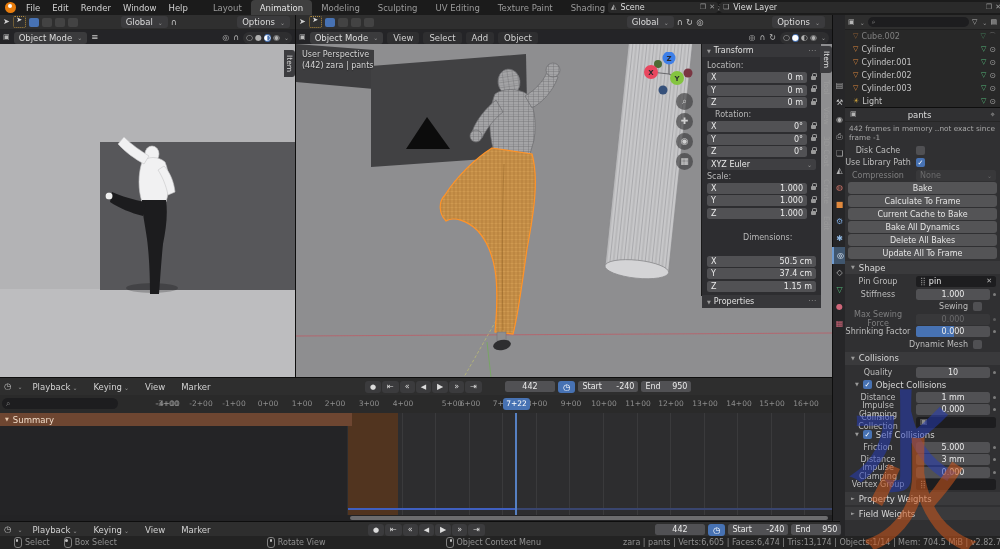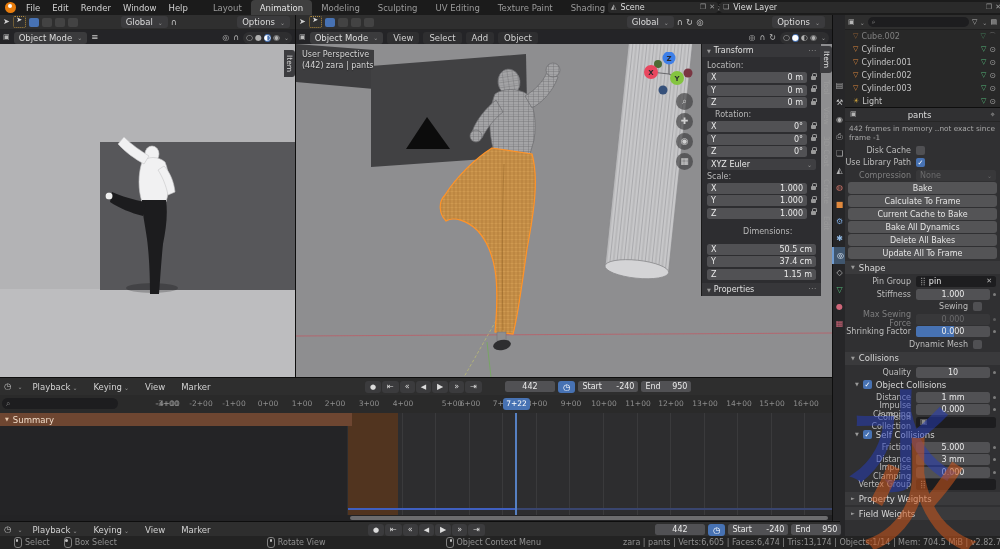--- a/index.html
+++ b/index.html
@@ -18,21 +18,21 @@
   .dim{opacity:0.55;}
   .ic{display:inline-block;line-height:1;}
   .chev{font-size:6px;color:#9a9a9a;margin-left:2px;}
   .lock{display:inline-block;width:5px;height:4px;background:#9a9a9a;border-radius:1px;position:relative;margin-left:4px;}
   .lock::before{content:"";position:absolute;top:-3px;left:0.5px;width:3px;height:3px;border:1px solid #9a9a9a;border-bottom:none;border-radius:2px 2px 0 0;}
   .cb{width:9px;height:9px;background:#505053;border-radius:2px;display:inline-flex;align-items:center;justify-content:center;font-size:7px;color:#fff;}
   .cb.on{background:#4772b3;}
   .dot{width:3px;height:3px;border-radius:50%;background:#7d7d7d;margin-left:3px;flex:none;}
   .ph{height:13px;background:#3a3a3c;display:flex;align-items:center;padding:0 6px;color:#d8d8d8;margin:2px 0;}
   .prow{display:flex;align-items:center;height:11px;margin:1.5px 4px 1.5px 0;}
-  .plbl{width:66px;text-align:right;margin-right:5px;color:#bdbdbd;font-size:8px;flex:none;}
+  .plbl{width:66px;text-align:center;margin-right:5px;color:#bdbdbd;font-size:8px;flex:none;}
   .rl{position:absolute;width:30px;text-align:center;color:#8e8e8e;font-size:7.5px;top:4px;}
   .vtab{writing-mode:vertical-rl;font-size:7.5px;color:#9a9a9a;padding:5px 1px;border-radius:0 3px 3px 0;}
   .vtab.act{background:#3c3c3f;color:#e8e8e8;}
   .pbtn{height:12px;background:#545456;border-radius:3px;margin:1px 3px;display:flex;align-items:center;justify-content:center;color:#e6e6e6;font-size:8px;}
   .mouse{display:inline-block;width:6px;height:9px;border:1px solid #808080;border-radius:3px;margin-right:3px;position:relative;}
   .mouse::before{content:"";position:absolute;top:0.5px;width:2.5px;height:3.5px;background:#c0c0c0;border-radius:2px;}
   .mouse.l::before{left:0.5px;}
   .mouse.m::before{left:1.8px;width:2px;}
   .mouse.r::before{right:0.5px;}
   .pico{width:13px;height:17px;display:flex;align-items:center;justify-content:center;font-size:8px;}
@@ -323,21 +323,21 @@
               </span>
               <span class="lock"></span>
             </div>
           <div class="prow" style="margin-right:0;">
               <span class="fld">
                 <span>Z</span>
                 <span>1.000</span>
               </span>
               <span class="lock"></span>
             </div>
-          <div style="color:#b8b8b8;margin:8px 0;padding-left:36px;">Dimensions:</div>
+          <div style="color:#b8b8b8;margin:14px 0;padding-left:36px;">Dimensions:</div>
           <div class="prow" style="margin-right:0;">
               <span class="fld">
                 <span>X</span>
                 <span>50.5 cm</span>
               </span>
             </div>
           <div class="prow" style="margin-right:0;">
               <span class="fld">
                 <span>Y</span>
                 <span>37.4 cm</span>

